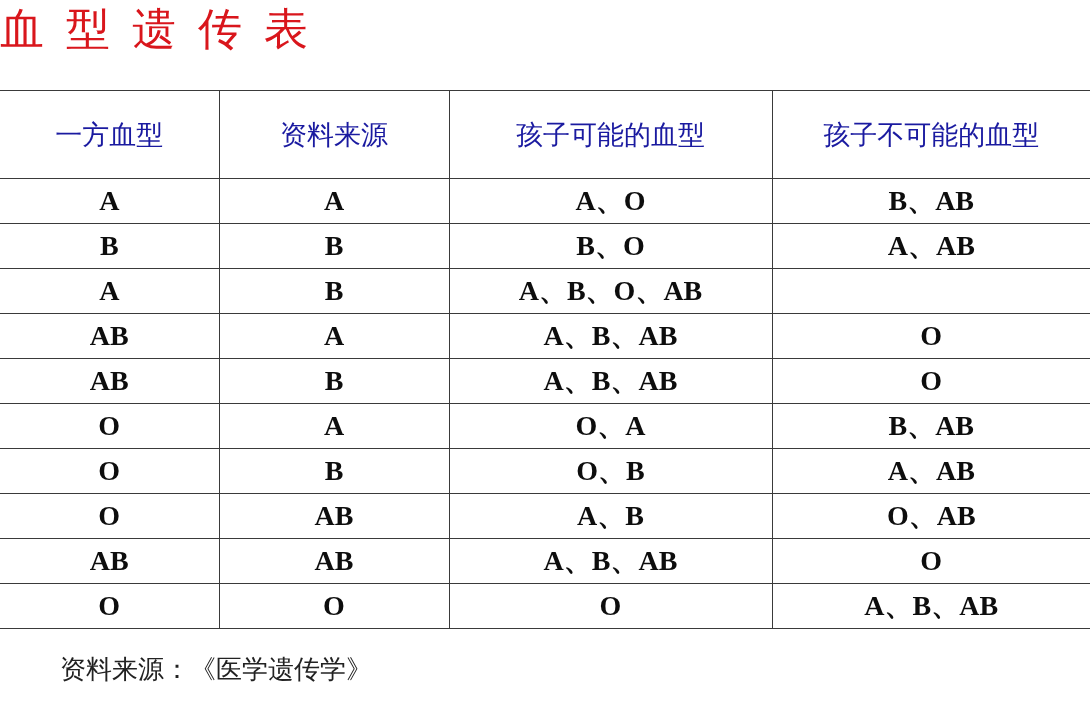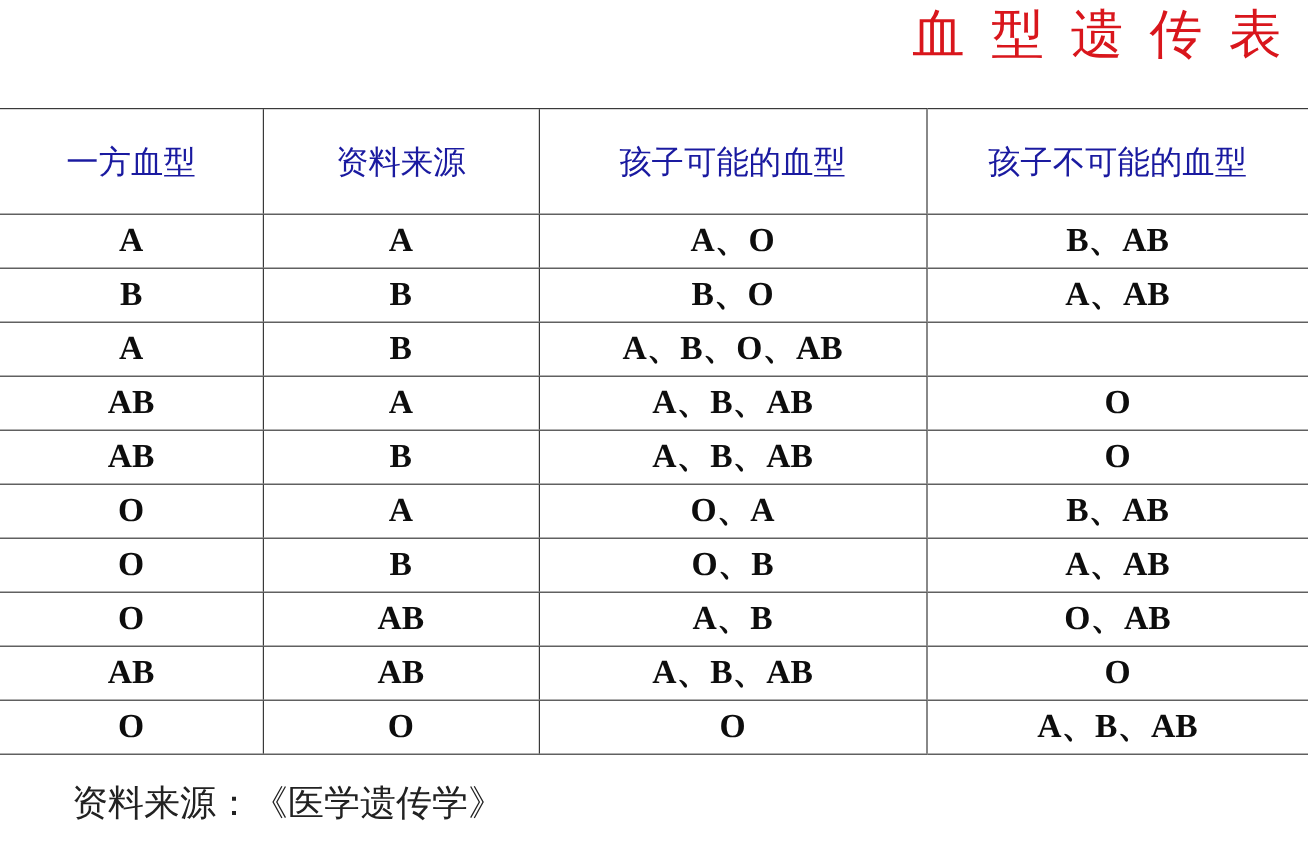--- a/index.html
+++ b/index.html
@@ -12,21 +12,21 @@
       height: 704px;
       position: relative;
       overflow: hidden;
       font-family: "Liberation Serif", "DejaVu Serif", serif;
     }
     .title {
       position: absolute;
       left: 0;
       top: 2px;
       width: 1090px;
-      text-align: right;
+      text-align: left;
       color: #d9161c;
       font-family: "DejaVu Serif", "Liberation Serif", serif;
       font-size: 44px;
       letter-spacing: 22px;
       line-height: 54px;
       font-weight: normal;
     }
     table.bt {
       position: absolute;
       left: 0;
@@ -61,21 +61,21 @@
       font-weight: bold;
       font-size: 28px;
       line-height: 44px;
     }
     .source {
       position: absolute;
       left: 60px;
       top: 650px;
       color: #222222;
       font-family: Liberation Serif, serif;
-      font-size: 30px;
+      font-size: 26px;
       line-height: 40px;
     }
   </style>
 </head>
 <body>
 
 <div class="title">血型遗传表</div>
 
 <table class="bt">
   <colgroup>

